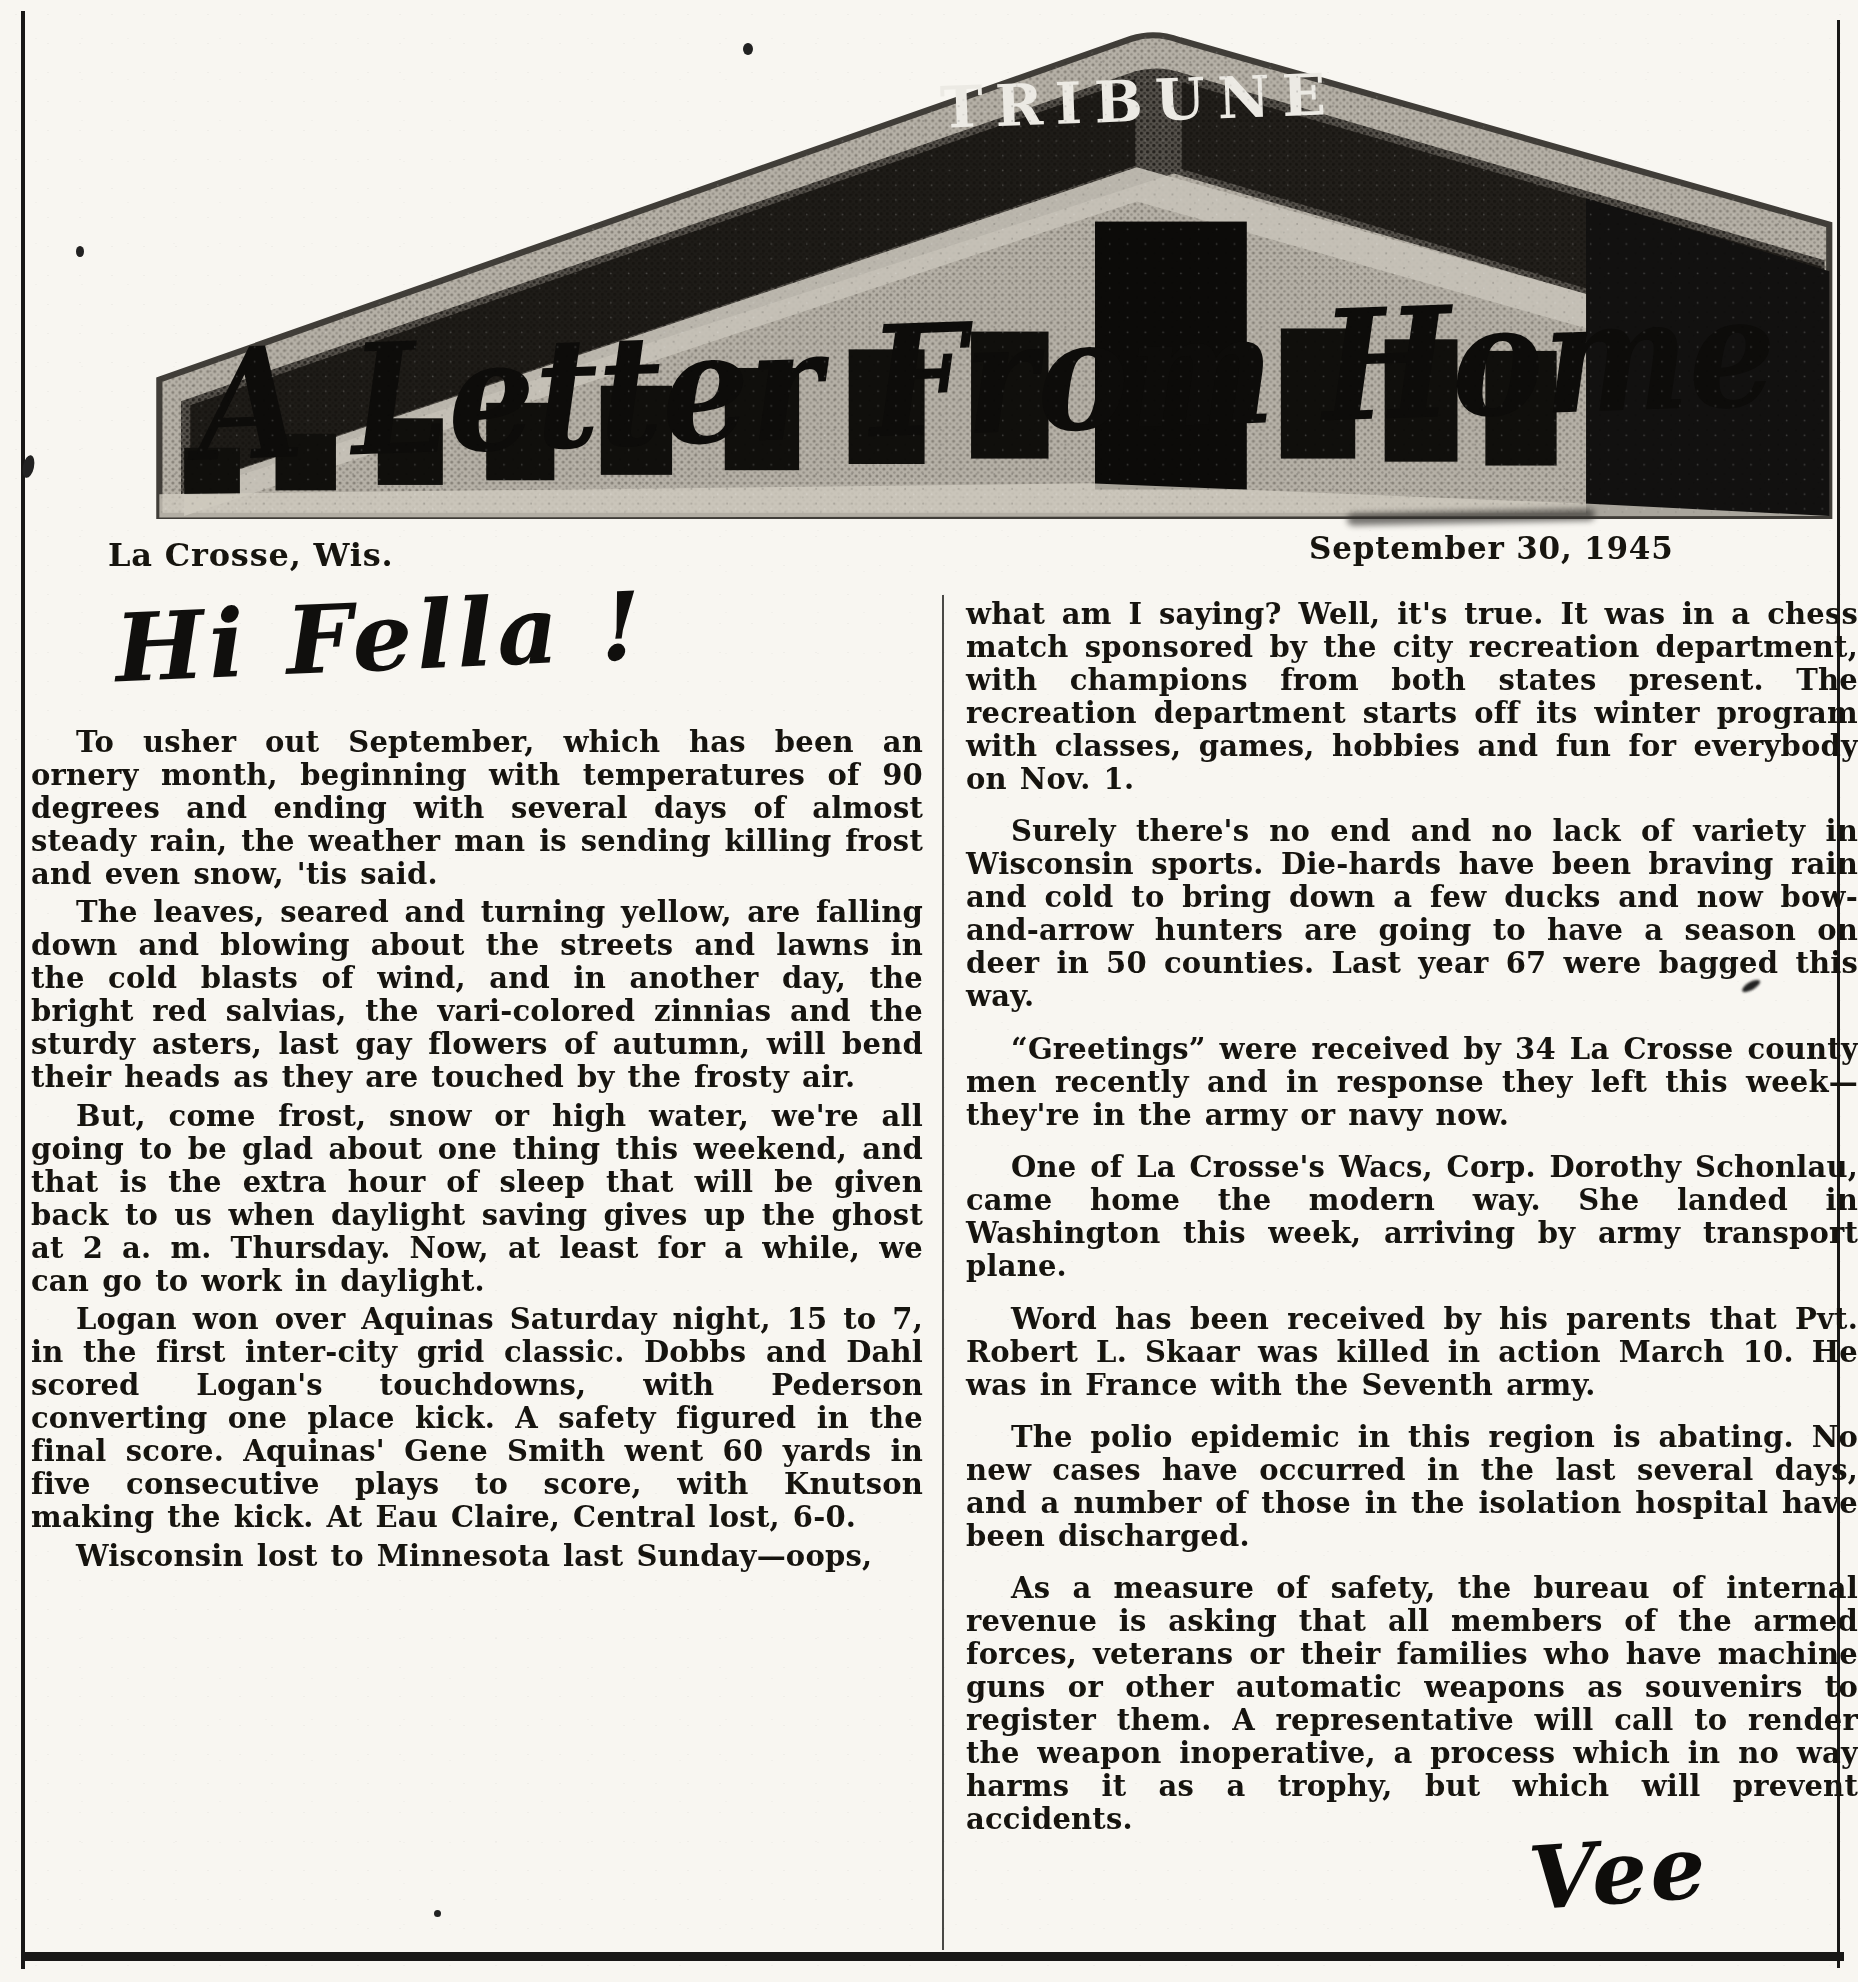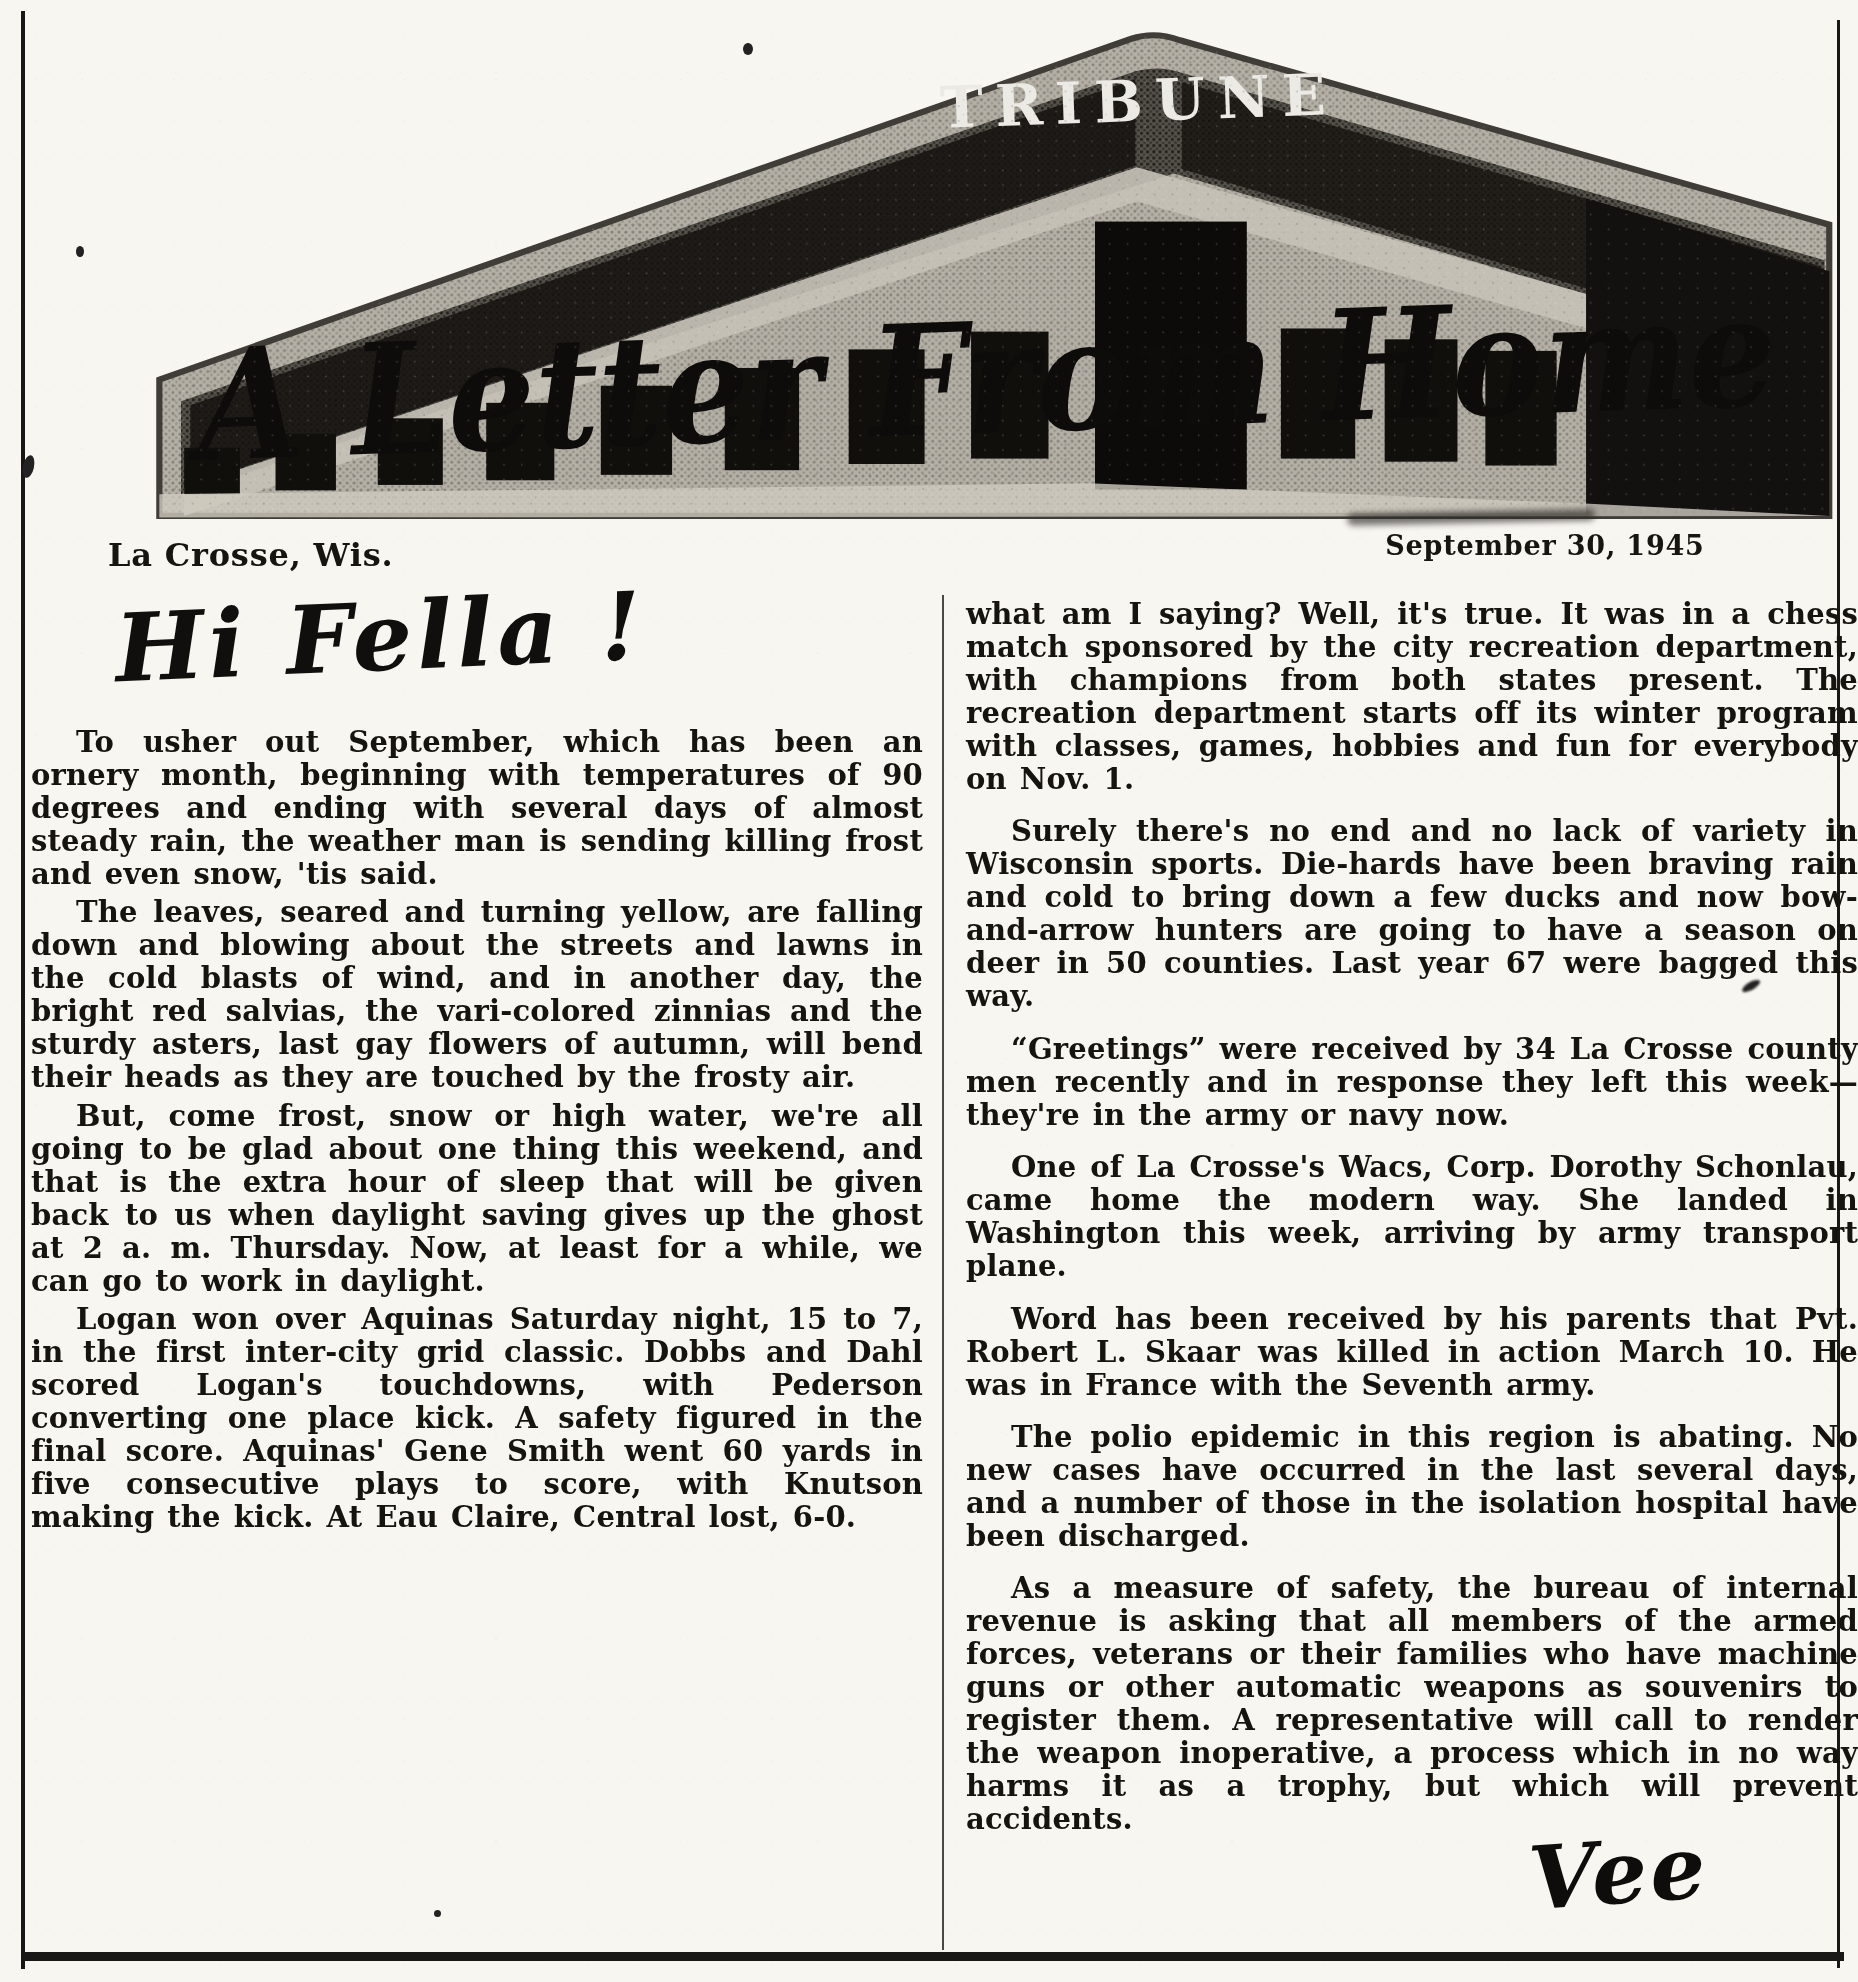--- a/index.html
+++ b/index.html
@@ -19,22 +19,22 @@
   .rule-right{left:1837px;top:20px;width:3.1px;height:1948px;}
   .rule-bottom{left:23px;top:1952px;width:1821px;height:8.5px;}
   .rule-divider{left:942px;top:595px;width:2.3px;height:1355px;background:#2b2a28;opacity:.85;}
 
   .photo{position:absolute;left:136px;top:14px;width:1698px;height:505px;}
 
   .dateline-location{
     position:absolute;left:108px;top:536px;font-size:32px;font-weight:700;letter-spacing:0.8px;
   }
   .dateline-date{
-    position:absolute;left:1309px;top:530px;width:472px;text-align:center;
-    font-size:27px;font-weight:700;letter-spacing:0.8px;
+    position:absolute;left:1309px;top:530px;width:472px;text-align:left;
+    font-size:31px;font-weight:700;letter-spacing:0.8px;
   }
   .smudge{
     position:absolute;left:1347px;top:511px;width:248px;height:12.4px;background:#2e2c29;
     border-radius:7px;filter:blur(3.1px);opacity:.65;transform:rotate(-1.2deg);
   }
   .salutation{
     position:absolute;left:115px;top:582px;font-size:94px;font-style:italic;font-weight:700;
     transform:rotate(-2.5deg);letter-spacing:4.6px;color:#100f0d;
   }
   .col{
@@ -124,20 +124,21 @@
   <div class="dateline-location">La Crosse, Wis.</div>
   <div class="dateline-date">September 30, 1945</div>
 
   <div class="salutation">Hi Fella !</div>
 
   <div class="col col-left">
     <p>To usher out September, which has been an ornery month, beginning with temperatures of 90 degrees and ending with several days of almost steady rain, the weather man is sending killing frost and even snow, 'tis said.</p>
     <p>The leaves, seared and turning yellow, are falling down and blowing about the streets and lawns in the cold blasts of wind, and in another day, the bright red salvias, the vari-colored zinnias and the sturdy asters, last gay flowers of autumn, will bend their heads as they are touched by the frosty air.</p>
     <p>But, come frost, snow or high water, we're all going to be glad about one thing this weekend, and that is the extra hour of sleep that will be given back to us when daylight saving gives up the ghost at 2 a. m. Thursday. Now, at least for a while, we can go to work in daylight.</p>
     <p>Logan won over Aquinas Saturday night, 15 to 7, in the first inter-city grid classic. Dobbs and Dahl scored Logan's touchdowns, with Pederson converting one place kick. A safety figured in the final score. Aquinas' Gene Smith went 60 yards in five consecutive plays to score, with Knutson making the kick. At Eau Claire, Central lost, 6-0.</p>
+    <p>Wisconsin lost to Minnesota last Sunday—oops,</p>
   </div>
 
   <div class="col col-right">
     <p class="flush">what am I saying? Well, it's true. It was in a chess match sponsored by the city recreation department, with champions from both states present. The recreation department starts off its winter program with classes, games, hobbies and fun for everybody on Nov. 1.</p>
     <p>Surely there's no end and no lack of variety in Wisconsin sports. Die-hards have been braving rain and cold to bring down a few ducks and now bow-and-arrow hunters are going to have a season on deer in 50 counties. Last year 67 were bagged this way.</p>
     <p>“Greetings” were received by 34 La Crosse county men recently and in response they left this week—they're in the army or navy now.</p>
     <p>One of La Crosse's Wacs, Corp. Dorothy Schonlau, came home the modern way. She landed in Washington this week, arriving by army transport plane.</p>
     <p>Word has been received by his parents that Pvt. Robert L. Skaar was killed in action March 10. He was in France with the Seventh army.</p>
     <p>The polio epidemic in this region is abating. No new cases have occurred in the last several days, and a number of those in the isolation hospital have been discharged.</p>
     <p>As a measure of safety, the bureau of internal revenue is asking that all members of the armed forces, veterans or their families who have machine guns or other automatic weapons as souvenirs to register them. A representative will call to render the weapon inoperative, a process which in no way harms it as a trophy, but which will prevent accidents.</p>

